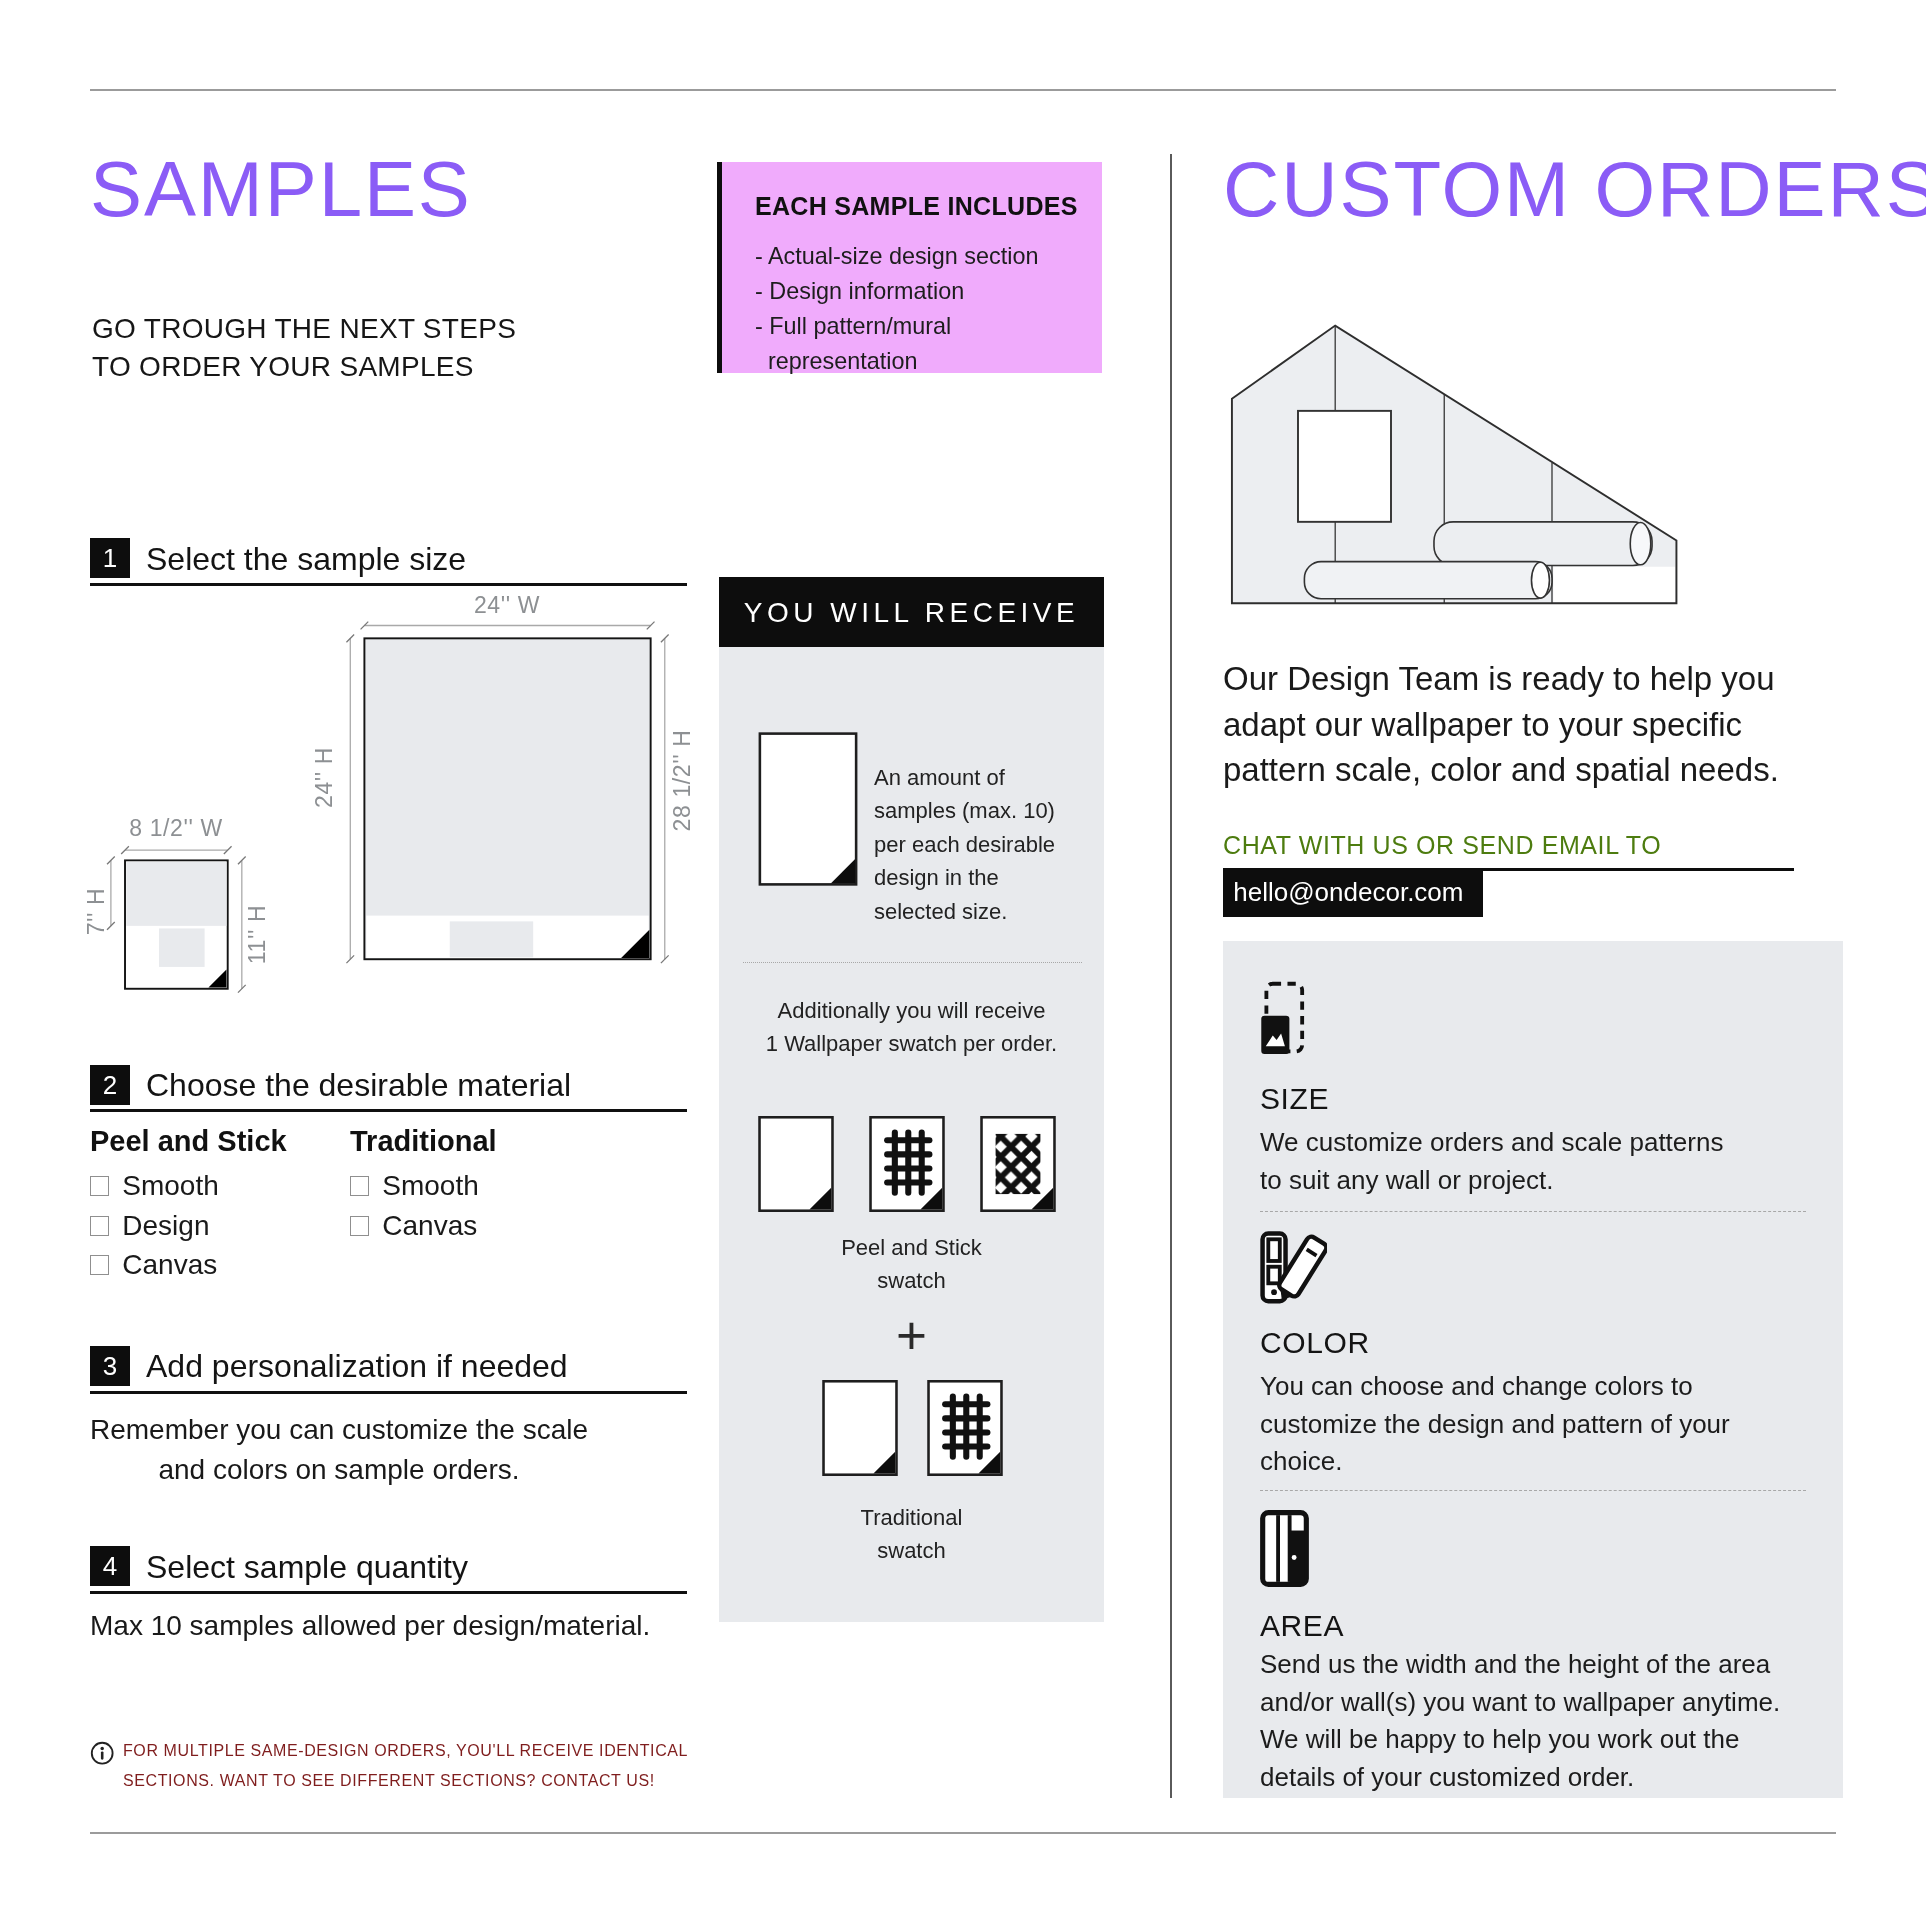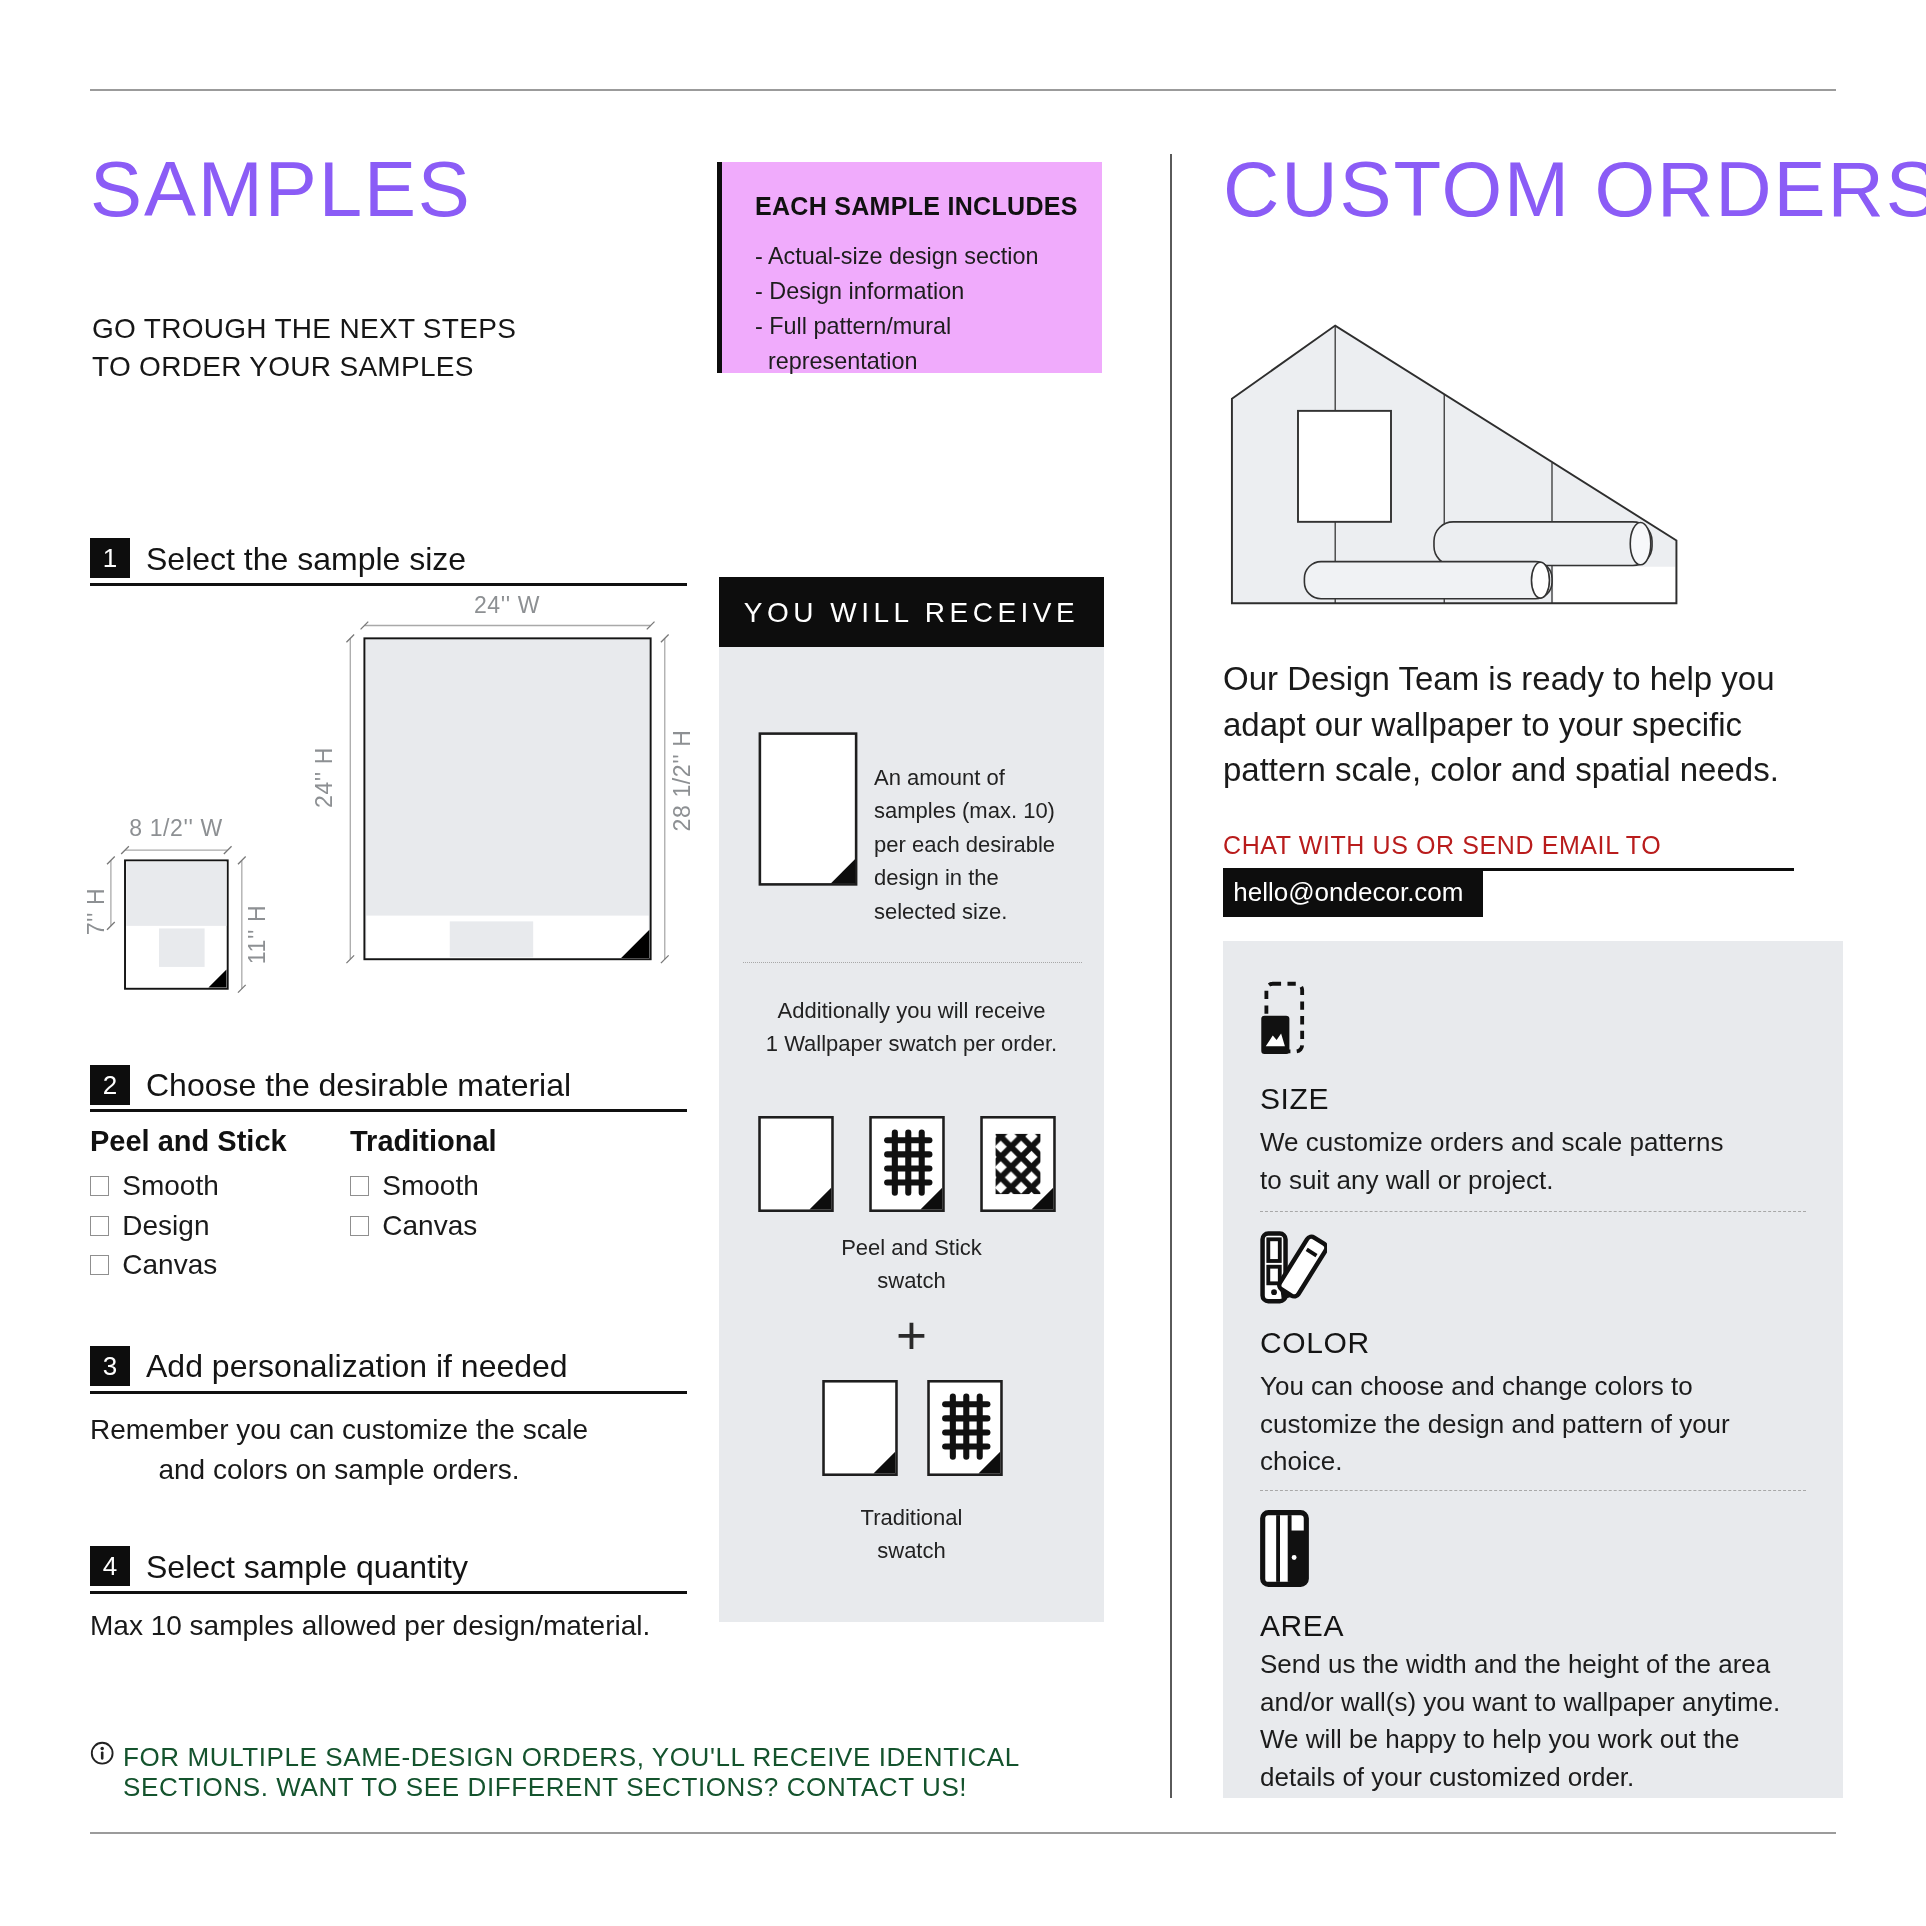--- a/index.html
+++ b/index.html
@@ -16,32 +16,32 @@
               display:flex;align-items:center;justify-content:center;font-weight:400;}
   .step-title{font-size:32px;color:#141414;white-space:nowrap;}
   .step-rule{height:3.2px;background:#101010;}
   .dim{color:#8d9093;font-size:23px;letter-spacing:0.6px;text-align:center;width:128px;}
   .rot{transform:rotate(-90deg);transform-origin:center center;}
   .opt-row{display:flex;align-items:center;}
   .cb{width:17.3px;height:17.3px;border:1.9px solid #8f8f8f;background:#fff;margin-right:13px;flex:0 0 auto;}
   .opt{font-size:28px;color:#1a1a1a;}
   .mat-title{font-size:29px;font-weight:700;color:#111;}
   .body-lg{font-size:28px;line-height:1.43;color:#191919;text-align:center;}
-  .foot{font-size:26px;letter-spacing:0.6px;line-height:1.45;color:#14532d;}
+  .foot{font-size:16px;letter-spacing:0.6px;line-height:1.45;color:#7f1d1d;}
   .inc-box{background:#f0abfc;border-left:5.8px solid #0d0d0d;}
   .inc-title{font-size:25px;font-weight:700;letter-spacing:0.3px;color:#111;margin-bottom:18px;}
   .inc-item{font-size:23.4px;line-height:1.5;color:#1d1d1d;}
   .banner{background:#0d0d0d;color:#fff;display:flex;align-items:center;justify-content:center;
           font-size:28px;letter-spacing:4.5px;white-space:nowrap;}
   .panel{background:#e8eaed;}
   .mid-text{font-size:22px;line-height:1.52;color:#222;}
   .mid-center{text-align:center;}
   .plus{font-size:53px;font-weight:300;color:#2a2a2a;}
   .para{font-size:33px;line-height:1.38;color:#1a1a1a;}
-  .chat{font-size:25px;letter-spacing:0.6px;color:#b91c1c;white-space:nowrap;}
+  .chat{font-size:25px;letter-spacing:0.6px;color:#4d7c0f;white-space:nowrap;}
   .chat-rule{height:3.2px;background:#0d0d0d;}
   .email{background:#0d0d0d;color:#ffffff;font-size:26px;padding:6.4px 19px 9px 10.3px;display:inline-block;}
   .feat-title{font-size:30px;letter-spacing:0.6px;color:#141414;}
   .feat-body{font-size:26px;line-height:1.45;color:#1c1c1c;}
   .dash-sep{border-top:1.9px dashed #a8a8a8;height:0;}
   .dot-sep{border-top:1.9px dotted #a8a8a8;height:0;}
 </style>
 </head>
 <body>
 

